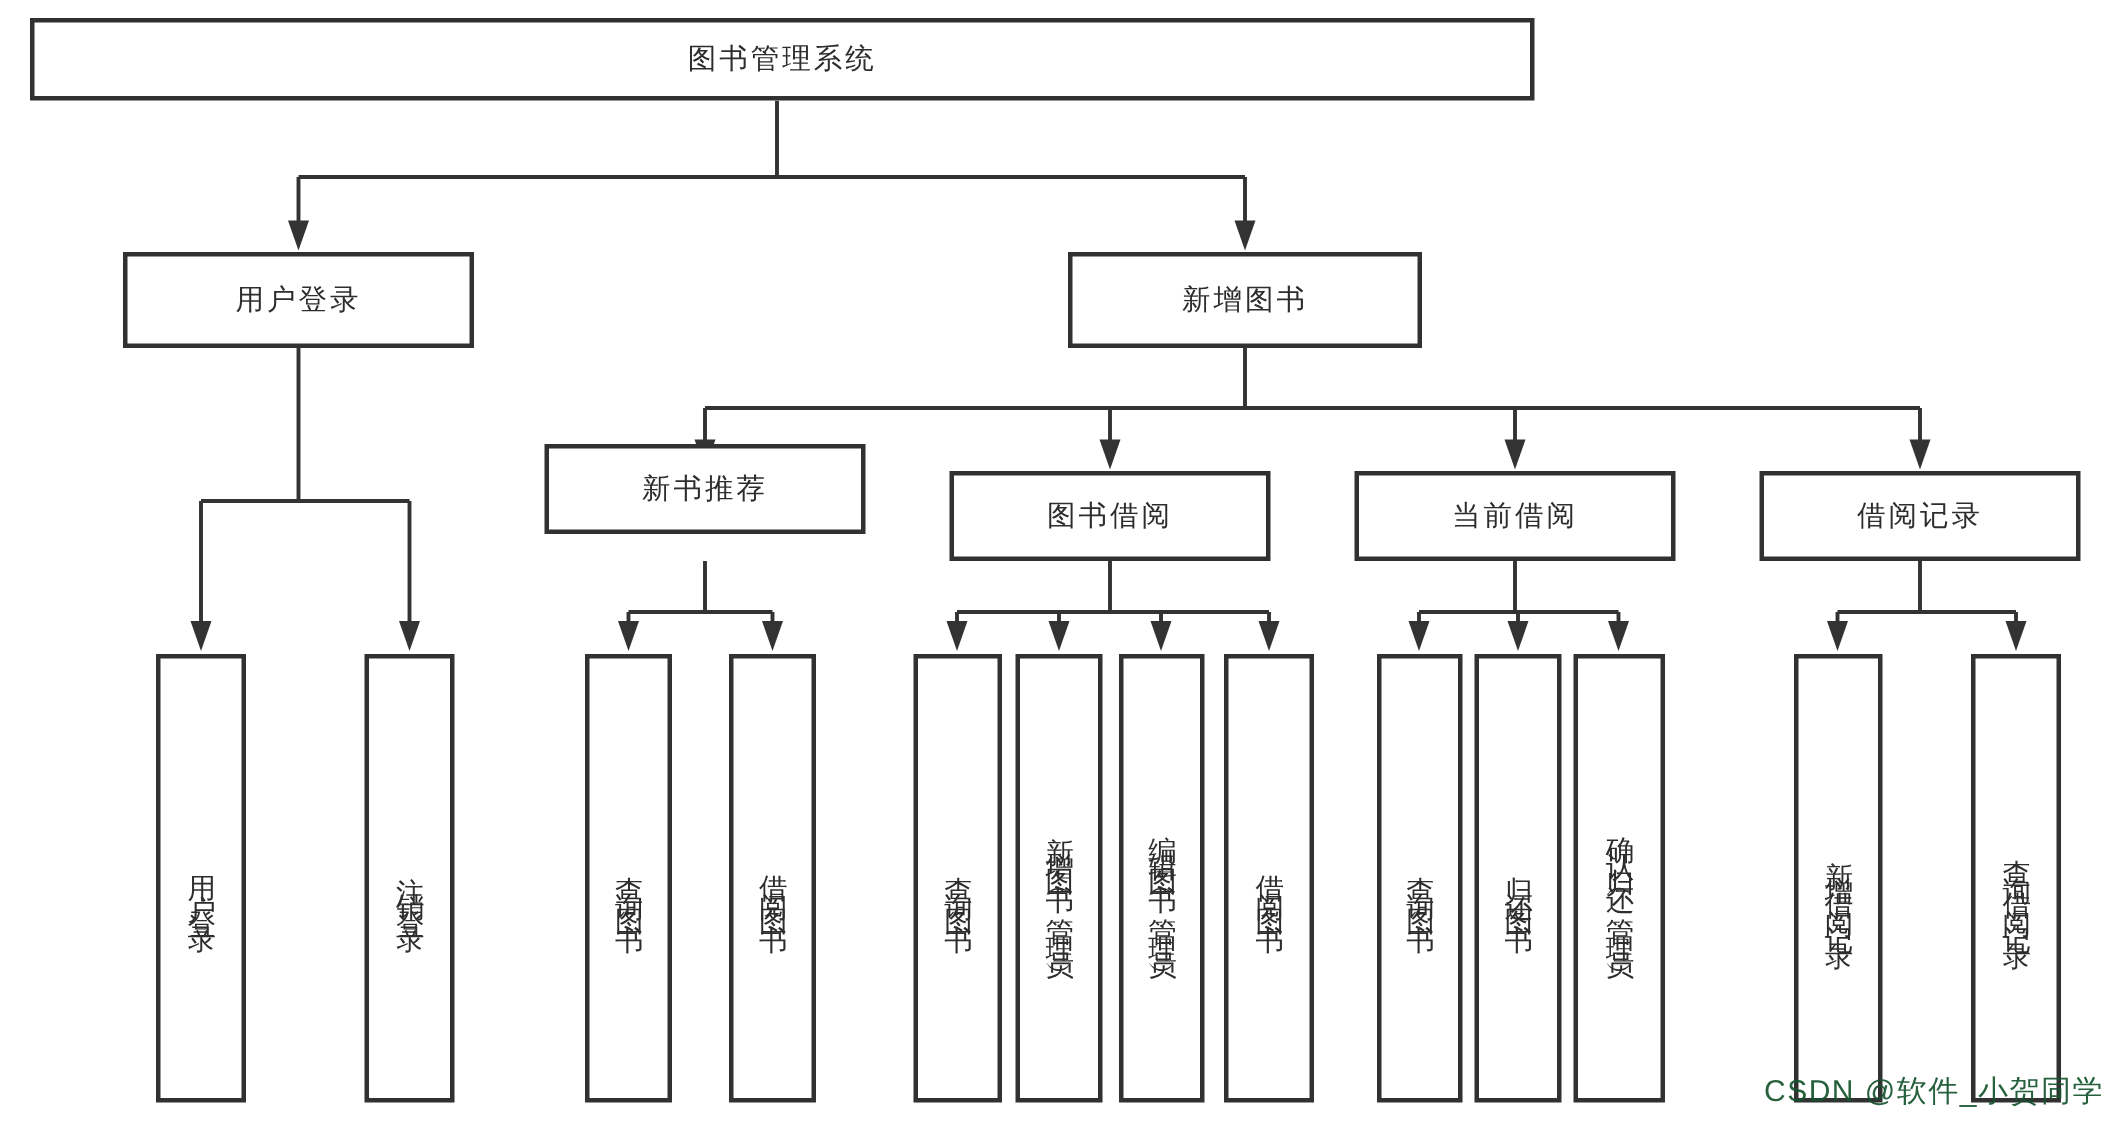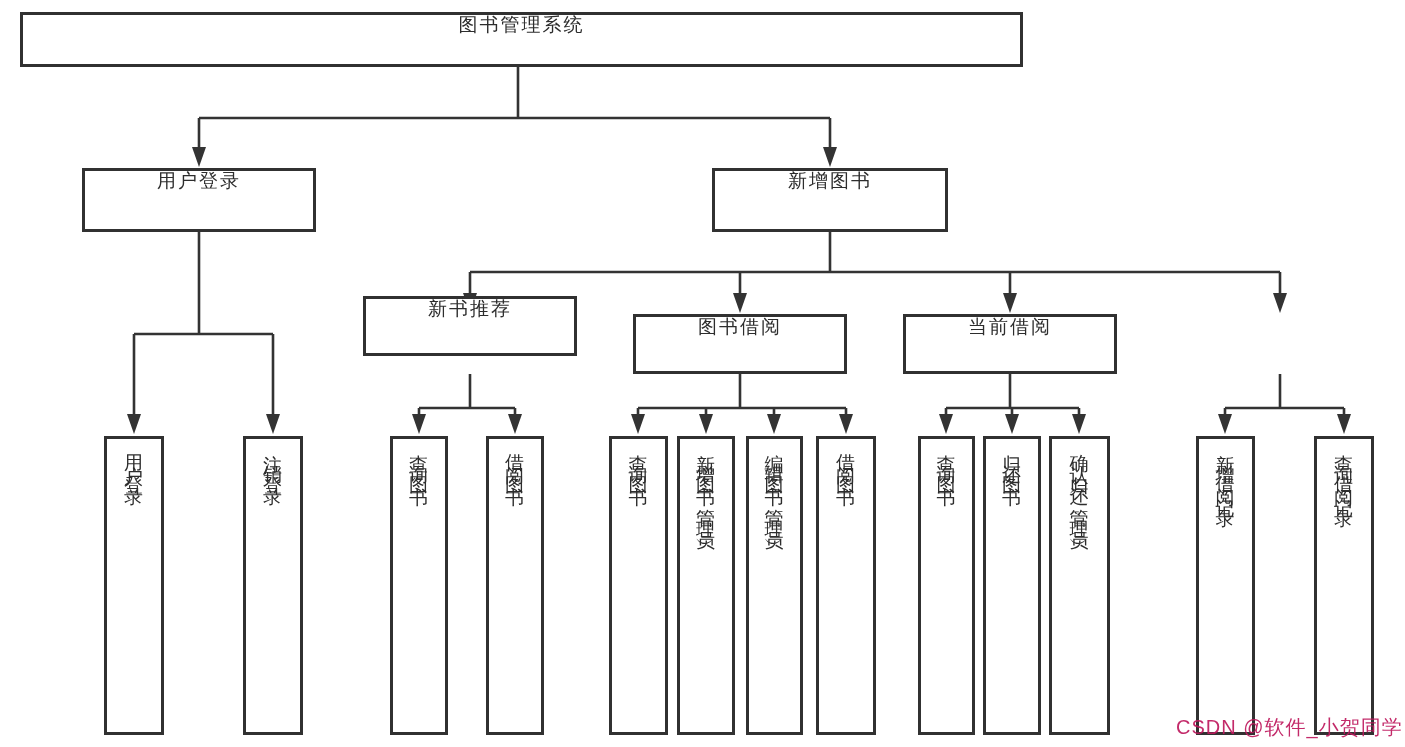--- a/index.html
+++ b/index.html
@@ -6,32 +6,32 @@
   body{
     width:1405px;height:747px;position:relative;background:#ffffff;
     overflow:hidden;
     font-family:"Liberation Sans","DejaVu Sans",sans-serif;
   }
   #stage{position:absolute;left:0;top:0;width:1405px;height:747px;}
   svg.connectors{position:absolute;left:0;top:0;z-index:1;}
   .box{
     position:absolute;z-index:2;background:#ffffff;
     border:3px solid #313131;box-sizing:border-box;
-    display:flex;justify-content:center;
+    display:flex;align-items:center;justify-content:center;
     color:#2d2d2d;
   }
   .h-text{font-size:19px;letter-spacing:2px;line-height:1;white-space:nowrap;}
   .v-text{
     writing-mode:vertical-rl;text-orientation:mixed;
     font-size:19px;letter-spacing:11px;line-height:1;
     margin-bottom:-11px;white-space:nowrap;
   }
   .watermark{
     position:absolute;z-index:3;left:1176px;top:714px;
-    font-size:20px;letter-spacing:1px;color:#be185d;opacity:.92;
+    font-size:20px;letter-spacing:1px;color:#14532d;opacity:.92;
     white-space:nowrap;
   }
 </style>
 </head>
 <body>
 
 <div id="stage">
 
   <svg class="connectors" width="1405" height="747" viewBox="0 0 1405 747">
     <g stroke="#333333" stroke-width="2.6" fill="none">
@@ -93,20 +93,23 @@
 
   <div class="box" style="left:363px;top:296px;width:214px;height:60px;">
     <span class="h-text">新书推荐</span>
   </div>
   <div class="box" style="left:633px;top:314px;width:214px;height:60px;">
     <span class="h-text">图书借阅</span>
   </div>
   <div class="box" style="left:903px;top:314px;width:214px;height:60px;">
     <span class="h-text">当前借阅</span>
   </div>
+  <div class="box" style="left:1173px;top:314px;width:214px;height:60px;">
+    <span class="h-text">借阅记录</span>
+  </div>
 
   <div class="box" style="left:104px;top:436px;width:60px;height:299px;">
     <span class="v-text">用户登录</span>
   </div>
   <div class="box" style="left:243px;top:436px;width:60px;height:299px;">
     <span class="v-text">注销登录</span>
   </div>
 
   <div class="box" style="left:390px;top:436px;width:58px;height:299px;">
     <span class="v-text">查询图书</span>

